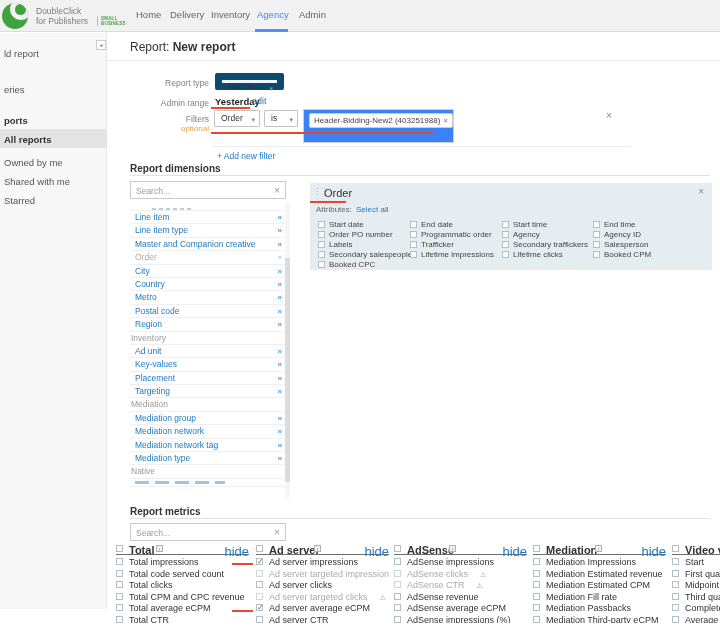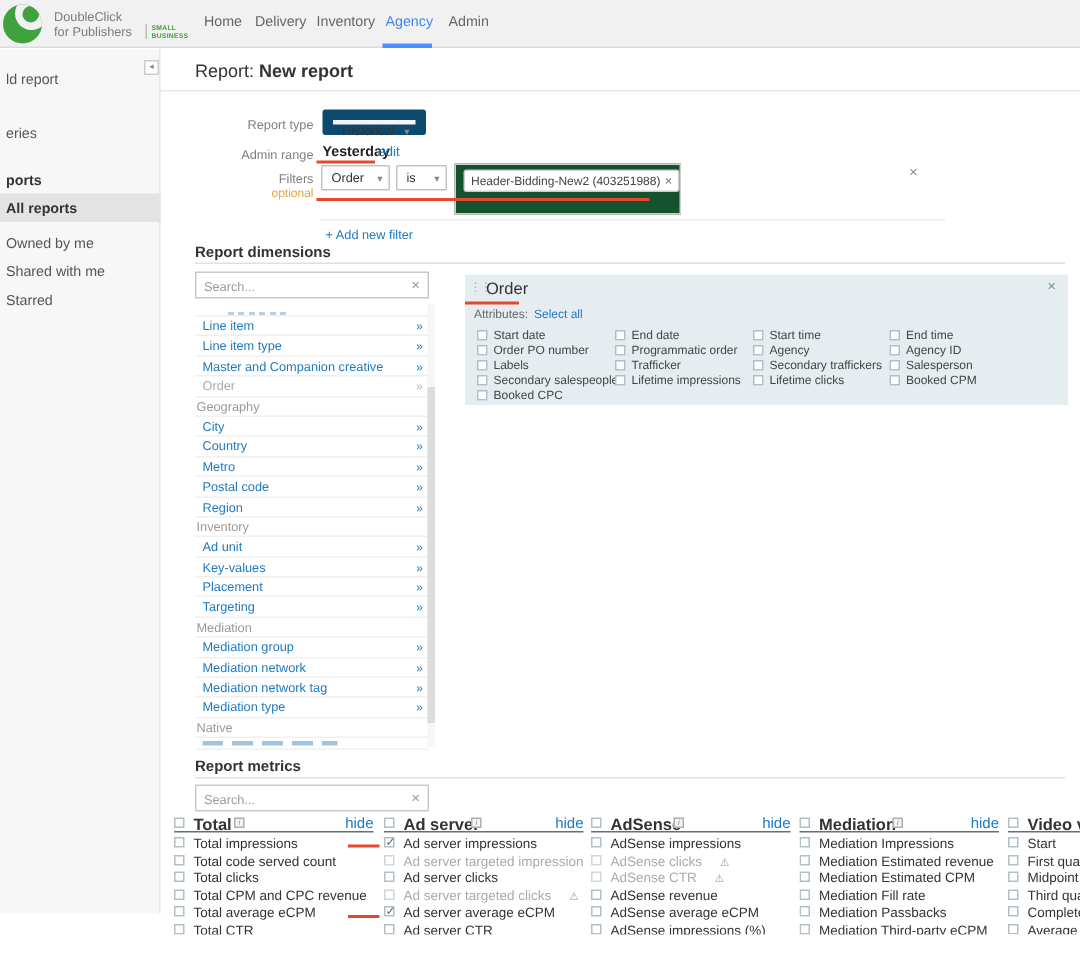--- a/index.html
+++ b/index.html
@@ -31,21 +31,21 @@
   .page-title b { font-weight:bold; }
   .title-divider { position:absolute; left:107px; top:60px; width:613px; height:1px; background:#e8e8e8; }
 
   .form-label { position:absolute; left:120px; width:89px; text-align:right; font-size:8.5px; color:#808080; }
   .btn-drop { position:absolute; height:17px; border:7px solid #0c4a6e; border-radius:2px; background:#f5f5f5; font-size:8.5px; color:#333; font-weight:normal; line-height:15px; padding:0 14px 0 6px; cursor:pointer;text-align:right; }
   .sel-drop { position:absolute; height:17px; border:1px solid #c3c3c3; border-radius:1px; background:#fff; font-size:8.5px; color:#333; line-height:15px; padding:0 14px 0 6px; cursor:pointer; }
   .caret { position:absolute; right:4px; top:1px; font-size:7px; color:#888; }
   .bold-val { position:absolute; font-size:9.5px; font-weight:bold; color:#222; }
   .link { color:#1d79c0; cursor:pointer; text-decoration:none; }
   .opt { position:absolute; left:120px; width:89px; text-align:right; font-size:8px; color:#e8a33d; }
-  .token-box { position:absolute; left:303px; top:109px; width:151px; height:34px; background:#14532d; border:1px solid #d0d0d0; }
+  .token-box { position:absolute; left:303px; top:109px; width:151px; height:34px; background:#3b82f6; border:1px solid #d0d0d0; }
   .token-chip { position:absolute; left:5px; top:3px; height:15px; border:1px solid #ccc; border-radius:2px; background:#fff; font-size:8px; color:#444; line-height:13px; padding:0 4px; white-space:nowrap; }
   .token-x { color:#999; font-weight:bold; margin-left:3px; cursor:pointer; }
   .filter-divider { position:absolute; left:213px; top:146px; width:417px; height:1px; background:#ececec; }
   .x-small { position:absolute; font-size:10px; color:#8a8a8a; cursor:pointer; line-height:10px; }
   .add-filter { position:absolute; left:217px; top:151px; font-size:8.5px; }
 
   .section-head { position:absolute; left:130px; font-size:10px; font-weight:600; color:#333; }
   .section-hr { position:absolute; left:130px; width:580px; height:1px; background:#e0e0e0; }
 
   .searchbox { position:absolute; left:130px; width:156px; height:18px; border:1px solid #c9c9c9; background:#fff; }
@@ -77,21 +77,21 @@
   .attr { position:absolute; white-space:nowrap; }
   .cb { display:inline-block; width:7px; height:7px; border:1px solid #b3bfc6; background:#fdfefe; vertical-align:middle; margin-right:4px; position:relative; cursor:pointer; }
   .attr-label { font-size:8px; color:#444; vertical-align:middle; }
 
   
   .mcol { position:absolute; top:544px; width:133px; }
   .mhead { position:relative; height:11px; border-bottom:1px solid #6e6e6e; }
   .mhead .cb { position:absolute; left:0; top:1px; margin:0; }
   .mname { position:absolute; left:13px; top:0; font-size:11px; font-weight:bold; color:#333; white-space:nowrap; }
   .minfo { position:absolute; top:1px; width:7px; height:7px; border:1px solid #b0b0b0; background:#f4f4f4; font-size:5px; color:#888; text-align:center; line-height:7px; font-style:italic; }
-  .mhide { position:absolute; right:0; top:0; font-size:10px; }
+  .mhide { position:absolute; right:0; top:0; font-size:13px; }
   .mrows { position:relative; height:66px; overflow:hidden; margin-top:2px; }
   .mrow { position:relative; height:11.6px; white-space:nowrap; }
   .mrow .cb { position:absolute; left:0; top:1px; margin:0; width:7px; height:7px; }
   .mrow .cb.checked:after { content:'✓'; position:absolute; left:0px; top:-2px; font-size:8px; color:#667; }
   .mrow .cb.dis { border-color:#d0d6da; }
   .mlabel { position:absolute; left:13px; top:0; font-size:9px; color:#333; }
   .mlabel.dis { color:#aaa; }
   .warn { font-size:7px; color:#999; margin-left:12px; }
   .red-mark { position:absolute; height:2px; background:#e8472f; }
 
@@ -178,21 +178,20 @@
   </div>
 
   <div class="dim-list" data-interactable="false">
     <div class="clip-row" data-interactable="false">
         <div class="clip-dash"></div>
       </div>
     <div class="dim-row link-row" data-interactable="true"><span data-interactable="false">Line item</span><span class="chev" data-interactable="true">»</span></div>
     <div class="dim-row link-row" data-interactable="true"><span data-interactable="false">Line item type</span><span class="chev" data-interactable="true">»</span></div>
     <div class="dim-row link-row" data-interactable="true"><span data-interactable="false">Master and Companion creative</span><span class="chev" data-interactable="true">»</span></div>
     <div class="dim-row dis-row" data-interactable="false"><span data-interactable="false">Order</span><span class="chev" data-interactable="false">»</span></div>
-    <div class="dim-row cat-row" data-interactable="false">Geography</div>
     <div class="dim-row link-row" data-interactable="true"><span data-interactable="false">City</span><span class="chev" data-interactable="true">»</span></div>
     <div class="dim-row link-row" data-interactable="true"><span data-interactable="false">Country</span><span class="chev" data-interactable="true">»</span></div>
     <div class="dim-row link-row" data-interactable="true"><span data-interactable="false">Metro</span><span class="chev" data-interactable="true">»</span></div>
     <div class="dim-row link-row" data-interactable="true"><span data-interactable="false">Postal code</span><span class="chev" data-interactable="true">»</span></div>
     <div class="dim-row link-row" data-interactable="true"><span data-interactable="false">Region</span><span class="chev" data-interactable="true">»</span></div>
     <div class="dim-row cat-row" data-interactable="false">Inventory</div>
     <div class="dim-row link-row" data-interactable="true"><span data-interactable="false">Ad unit</span><span class="chev" data-interactable="true">»</span></div>
     <div class="dim-row link-row" data-interactable="true"><span data-interactable="false">Key-values</span><span class="chev" data-interactable="true">»</span></div>
     <div class="dim-row link-row" data-interactable="true"><span data-interactable="false">Placement</span><span class="chev" data-interactable="true">»</span></div>
     <div class="dim-row link-row" data-interactable="true"><span data-interactable="false">Targeting</span><span class="chev" data-interactable="true">»</span></div>

